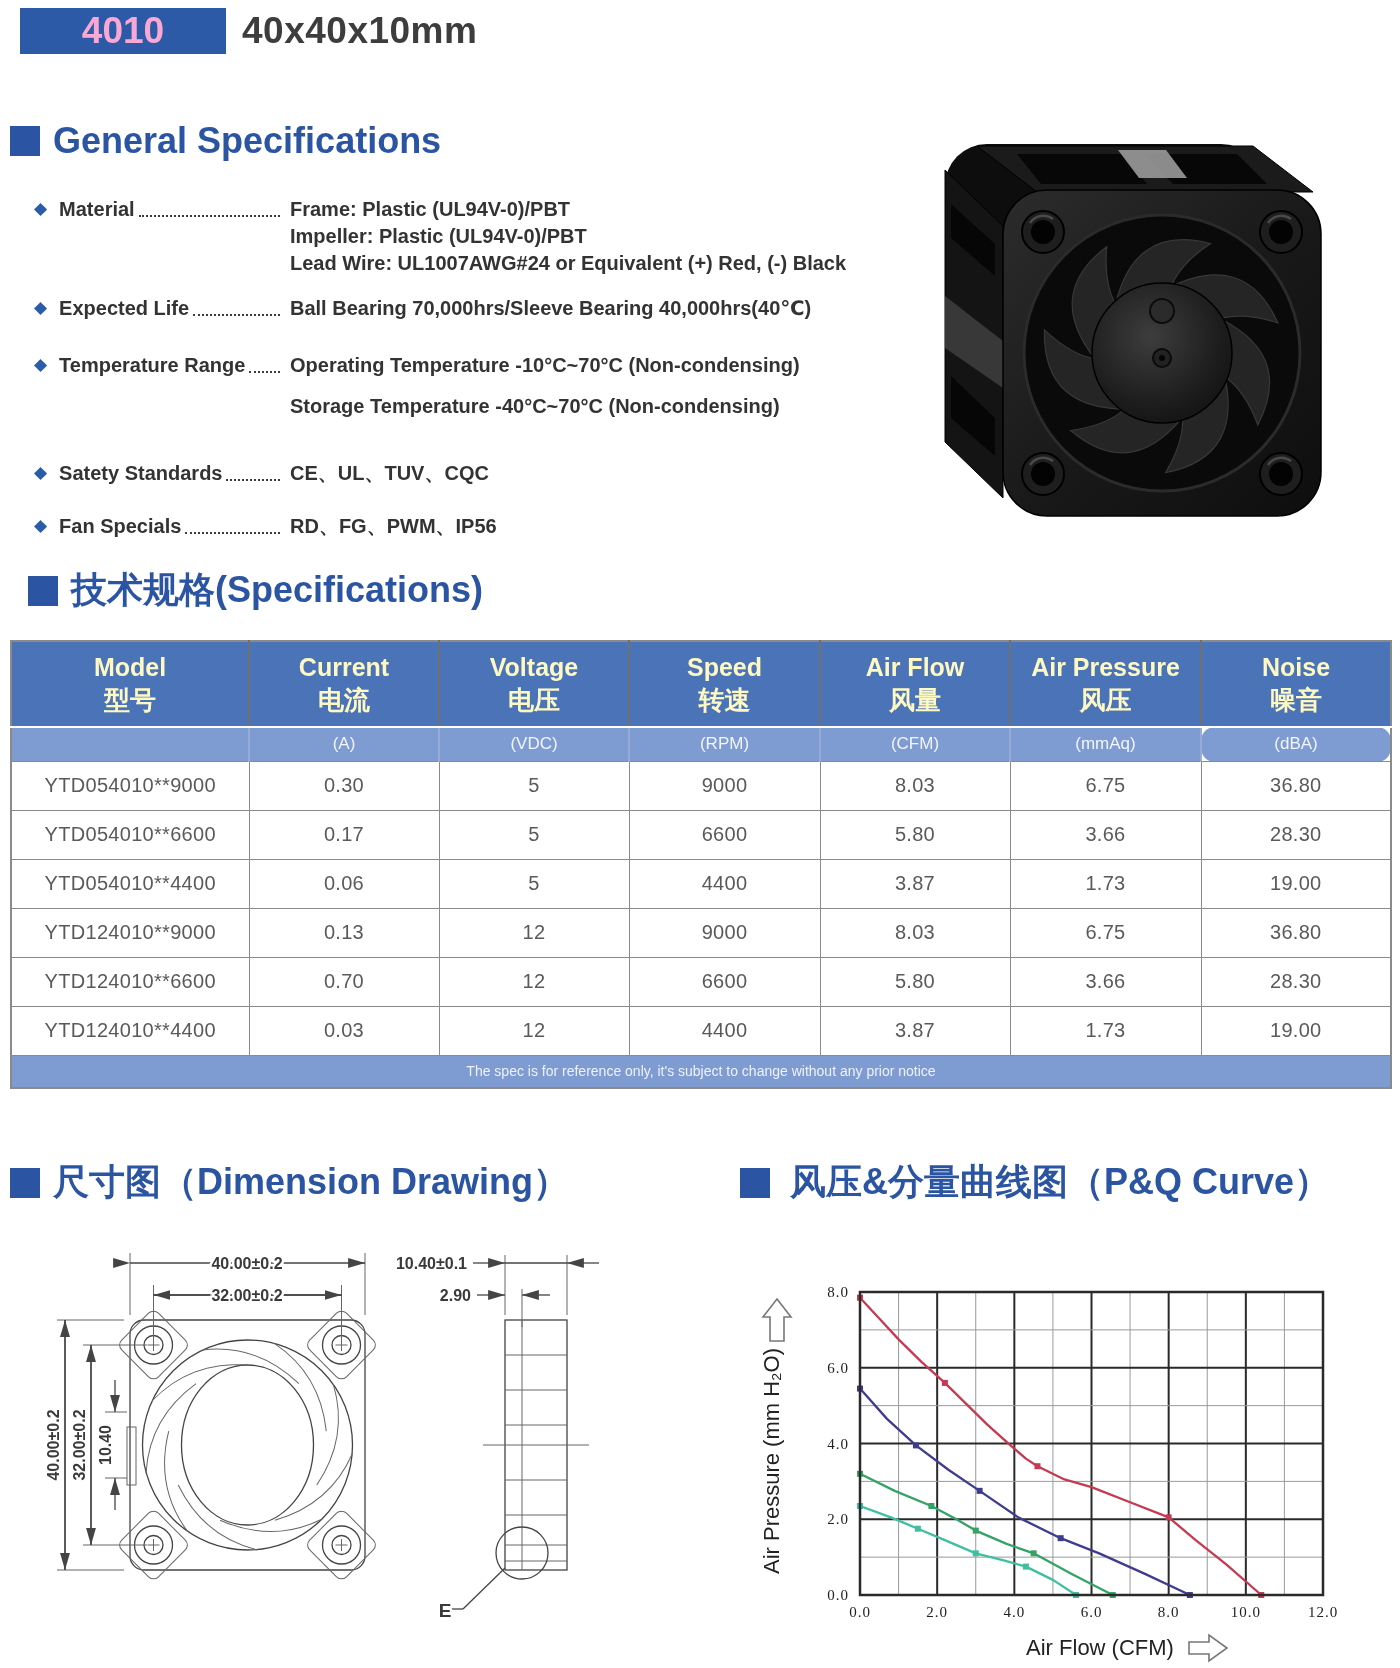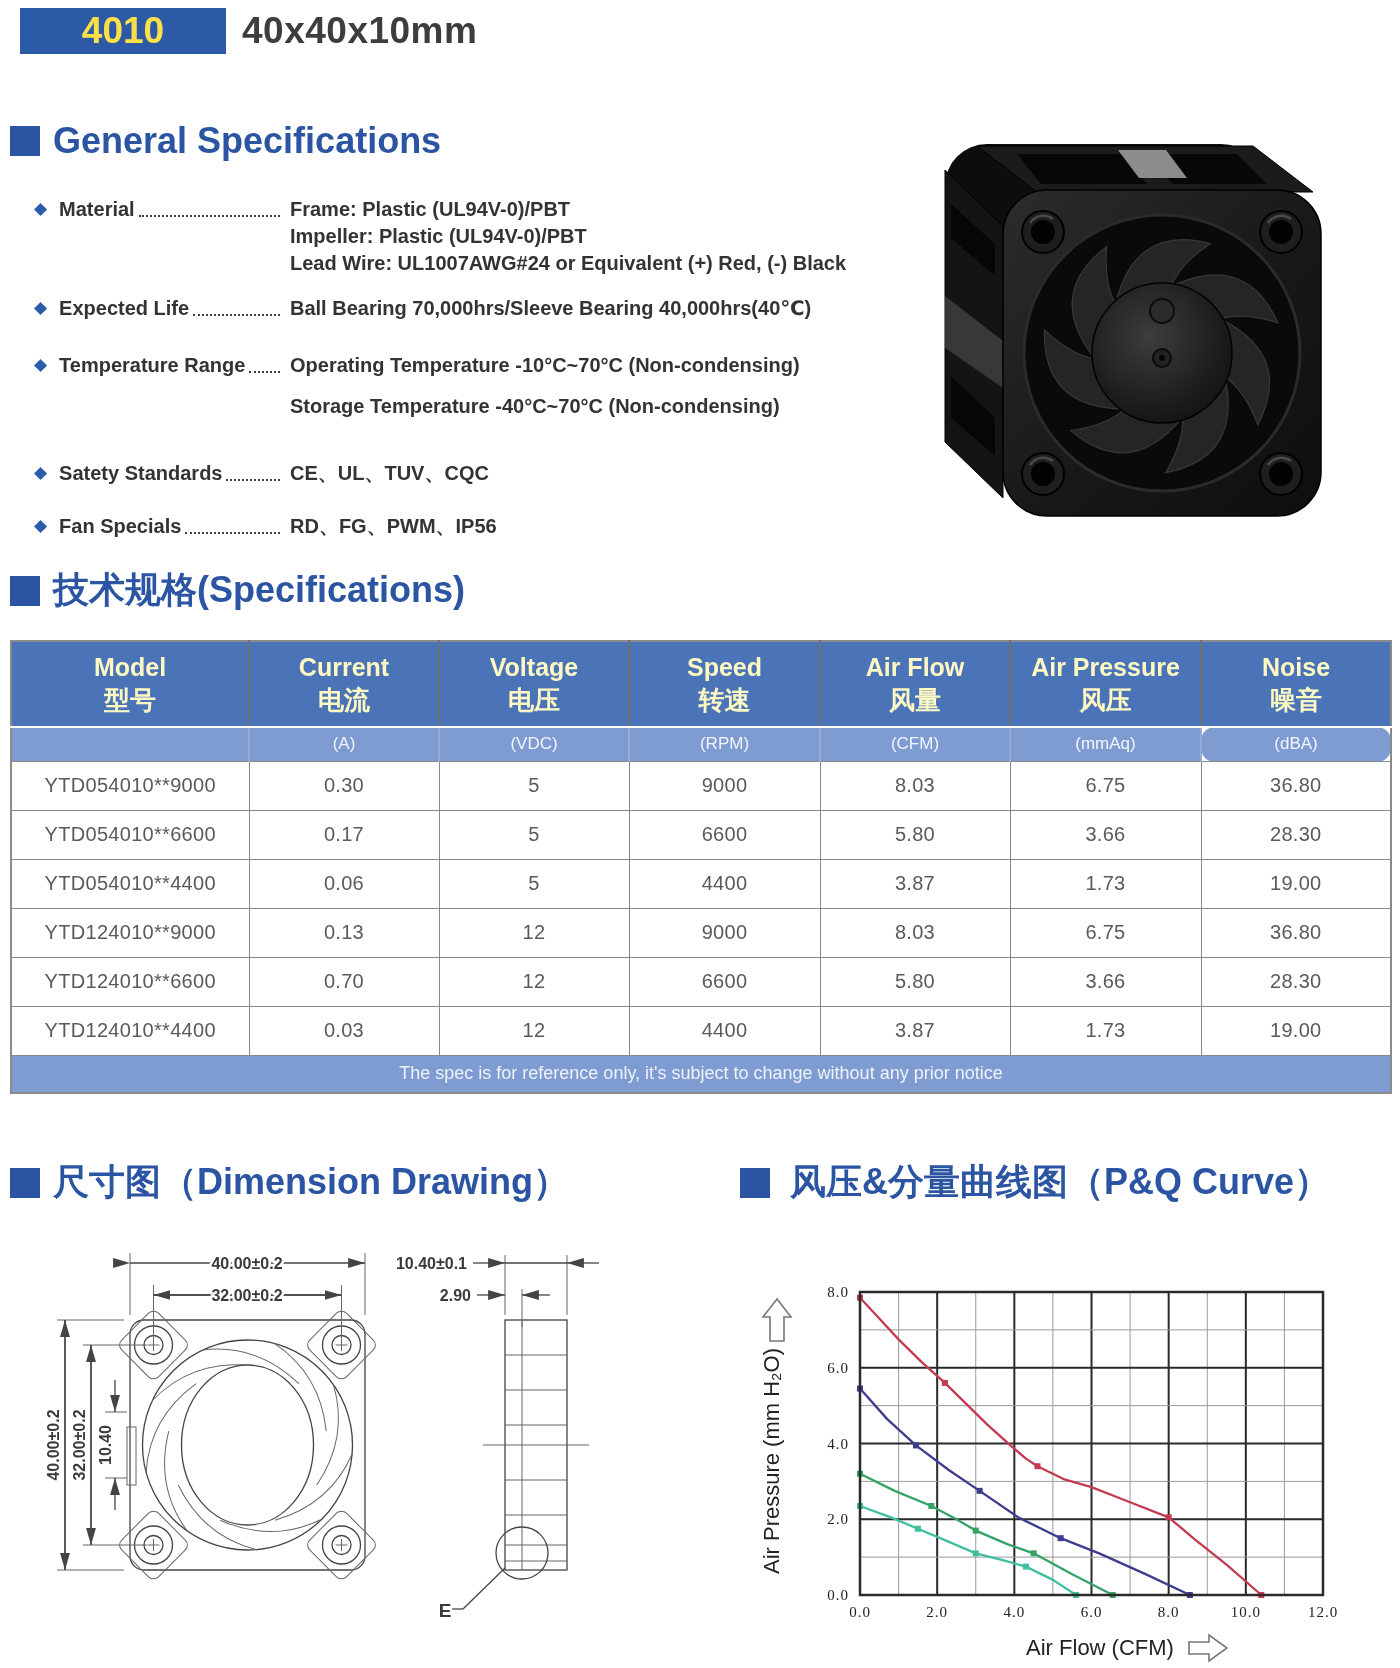--- a/index.html
+++ b/index.html
@@ -1,30 +1,30 @@
 <!DOCTYPE html>
 <html><head>
 <meta charset="utf-8">
 <style>
   html,body { margin:0; padding:0; background:#ffffff; }
   body { font-family:"Liberation Sans","DejaVu Sans",sans-serif; }
   .page { position:relative; width:1400px; height:1668px; background:#fff; overflow:hidden; }
 
   
   .header { position:absolute; left:20px; top:8px; display:flex; align-items:center; gap:16px; }
-  .model-box { width:206px; height:46px; background:#2c5aa6; color:#fde047; display:flex;
+  .model-box { width:206px; height:46px; background:#2c5aa6; color:#f9a8d4; display:flex;
                align-items:center; justify-content:center; font-size:37px; font-weight:bold; }
   .size-title { font-size:37px; font-weight:bold; color:#3d3d3d; letter-spacing:0.5px; }
 
   
   .sec-head { position:absolute; display:flex; align-items:center; gap:13px;
               font-size:36px; font-weight:bold; color:#2b55a3; }
   .sec-head .sq { width:30px; height:30px; background:#2b55a3; flex:0 0 auto; }
   #sec-general { left:10px; top:120px; }
-  #sec-specs   { left:10px; top:566px; }
+  #sec-specs   { left:28px; top:566px; }
   #sec-dim     { left:10px; top:1158px; }
   #sec-pq      { left:740px; top:1158px;gap:20px; }
 
   
   .spec-list { position:absolute; left:34px; top:196px; width:880px; }
   .spec-item { display:flex; align-items:flex-start; margin-bottom:18px; }
   .spec-item:nth-child(2) { margin-bottom:30px; }
   .spec-item:nth-child(3) { margin-bottom:40px; }
   .spec-item:nth-child(4) { margin-bottom:26px; }
   .spec-left { flex:0 0 252px; display:flex; align-items:center; min-width:0; }
@@ -45,21 +45,21 @@
   #spec-table th { background:#4a73b8; color:#fef9c3; text-align:center; vertical-align:middle;
                    border-right:2px solid #707070; border-bottom:2px solid #fff; padding:10px 0 12px; }
   #spec-table th:last-child { border-right:none; }
   .th-en { font-size:25px; font-weight:bold; line-height:30px; }
   .th-zh { font-size:26px; font-weight:bold; line-height:28px; margin-top:4px; }
   .units-row td { background:#7e9bd2; color:#f2f5fb; font-size:17px; text-align:center;
                   padding:6px 0 7px; border-right:2px solid #98abd6; }
   .units-row td:last-child { border-right:none;border-radius:14px; }
   .data-row td { background:#fff; color:#5a5a5a; font-size:20px; text-align:center;
                  padding:12px 0 13px; border:1.5px solid #8a8a8a; letter-spacing:0.3px; }
-  .note-row td { background:#7e9bd2; color:#eef2fa; font-size:18px; text-align:center;
+  .note-row td { background:#7e9bd2; color:#eef2fa; font-size:14px; text-align:center;
                  padding:7px 0 8px; border-top:1.5px solid #8a8a8a; }
 
   
   .dim-svg   { position:absolute; left:15px;  top:1215px; }
   .chart-svg { position:absolute; left:715px; top:1213px; }
 
   .dim-line   { stroke:#444; stroke-width:1.3; fill:none; }
   .dim-thin   { stroke:#666; stroke-width:1;   fill:none; }
   .dim-text   { font-family:"Liberation Sans","DejaVu Sans",sans-serif; font-size:16px; font-weight:600;
                 fill:#3a3a3a; paint-order:stroke; stroke:#fff; stroke-width:5px; stroke-linejoin:round; }

